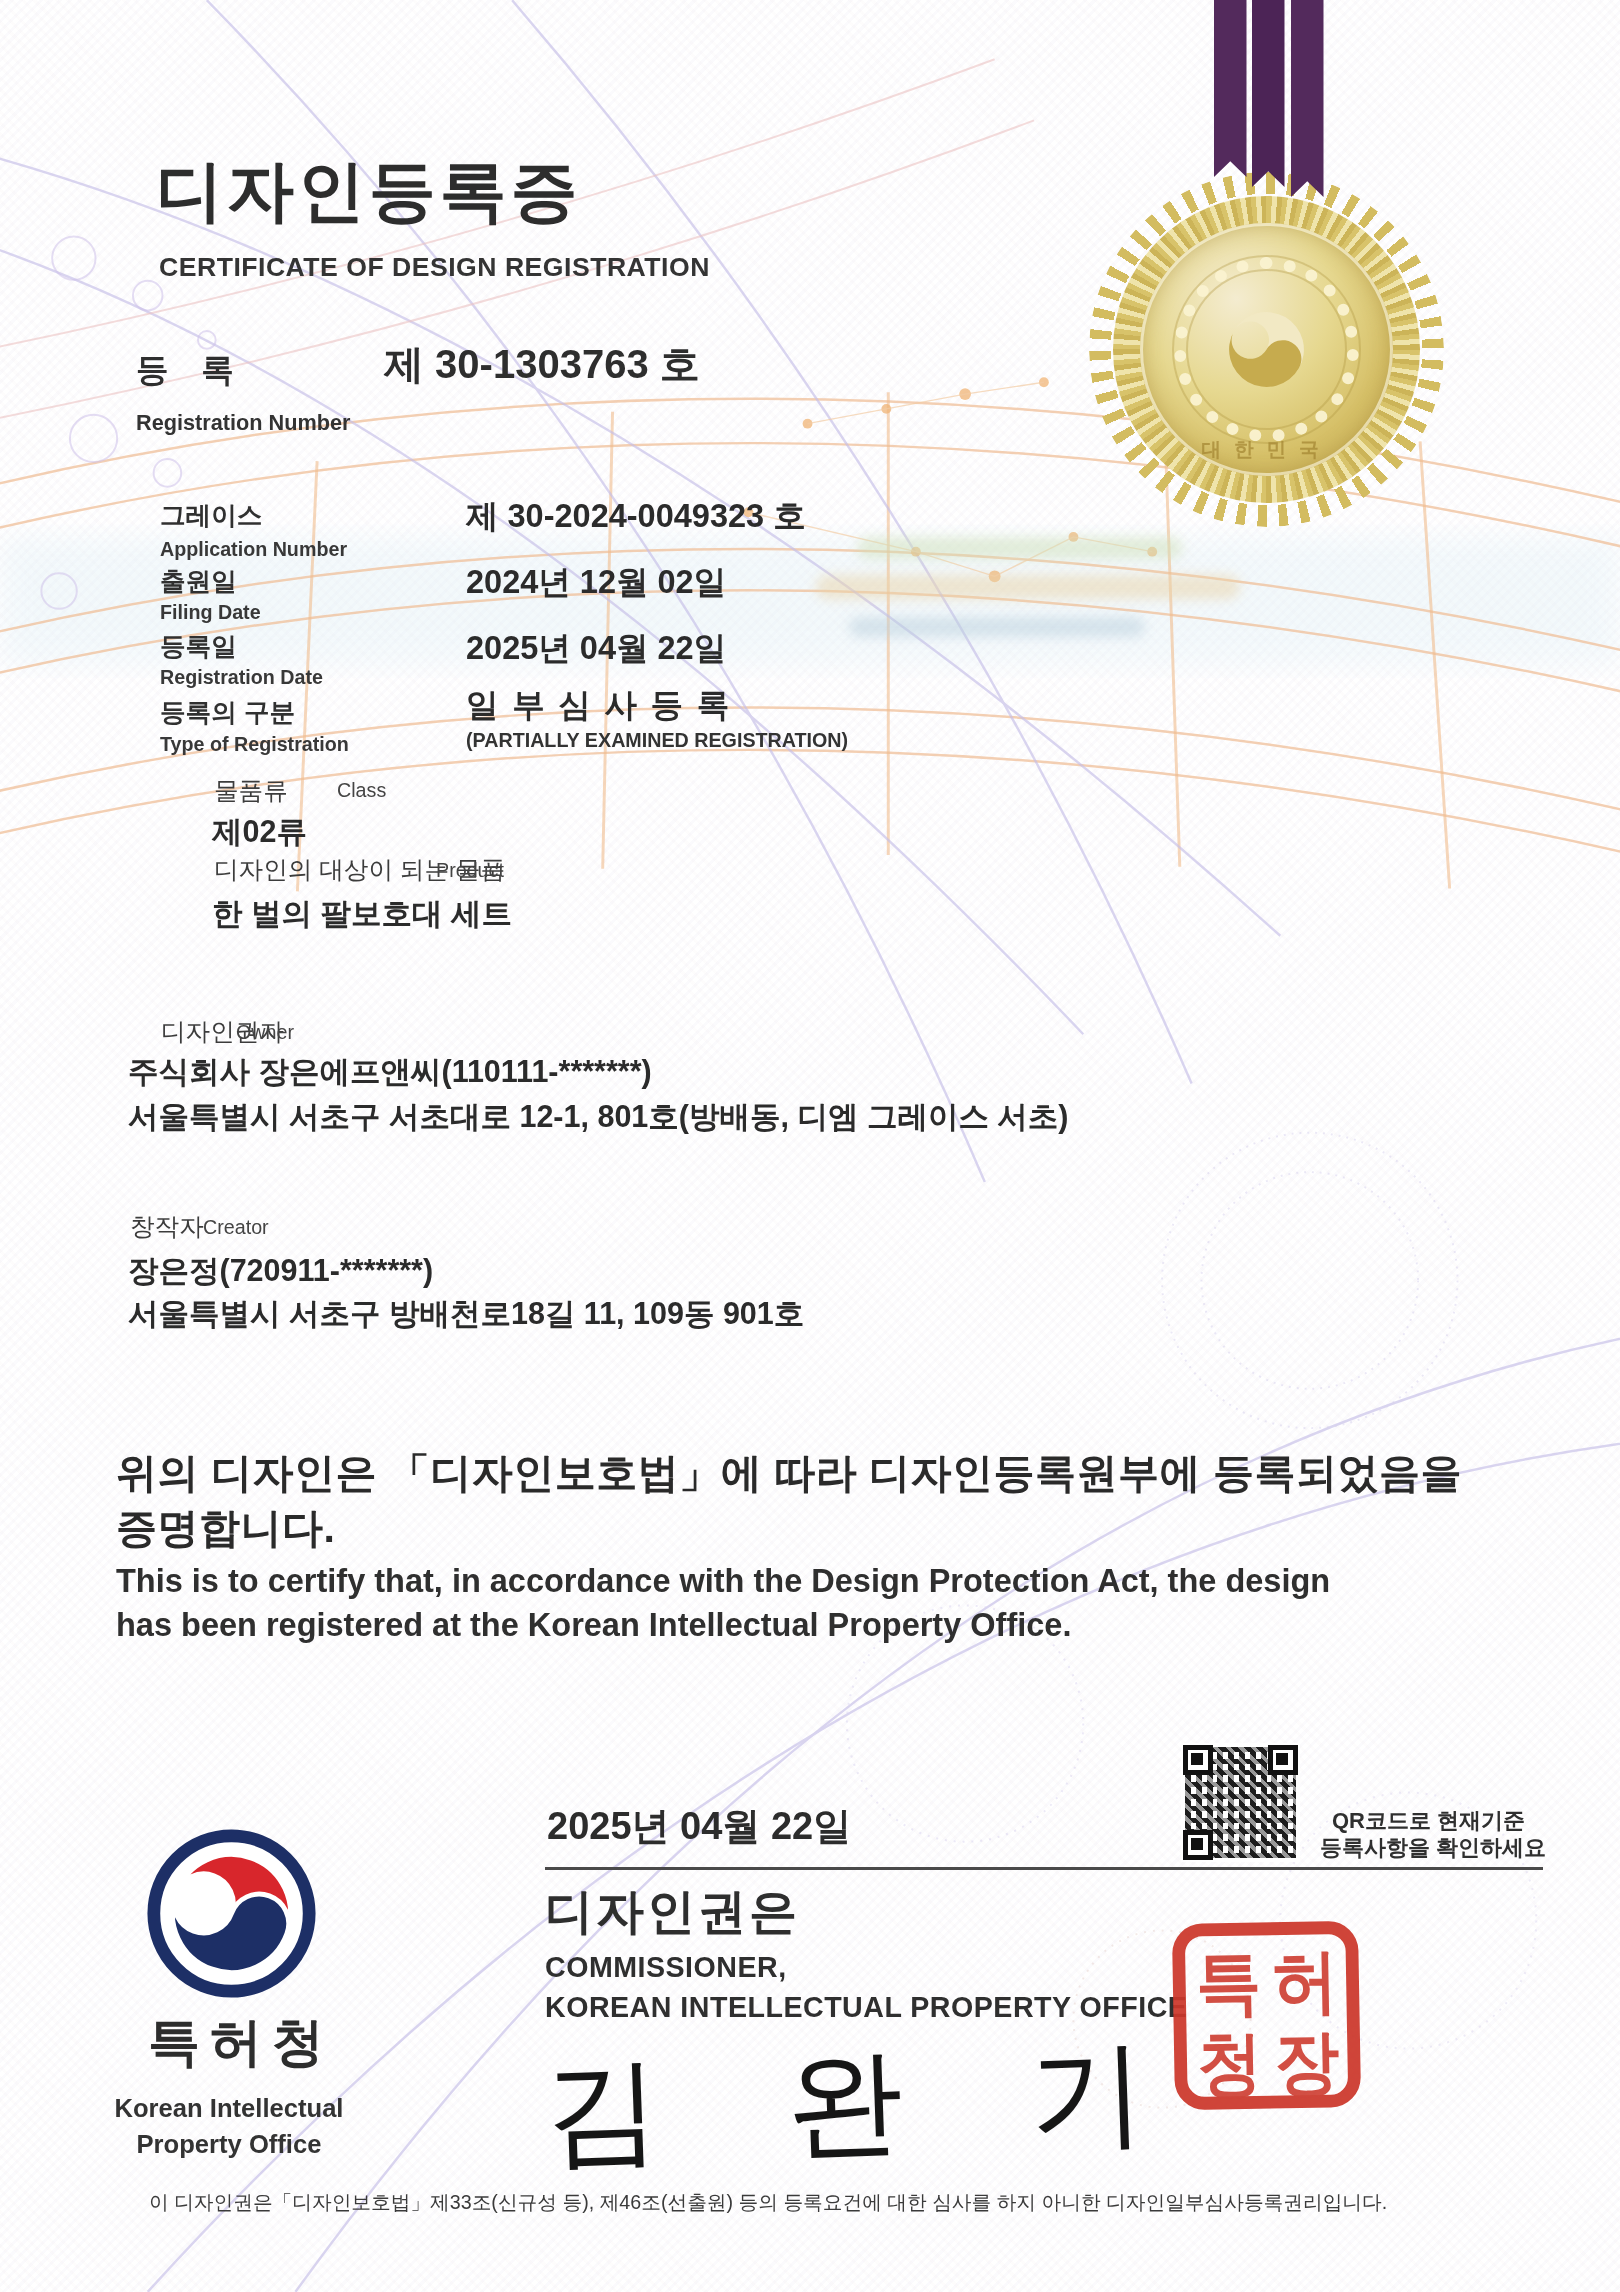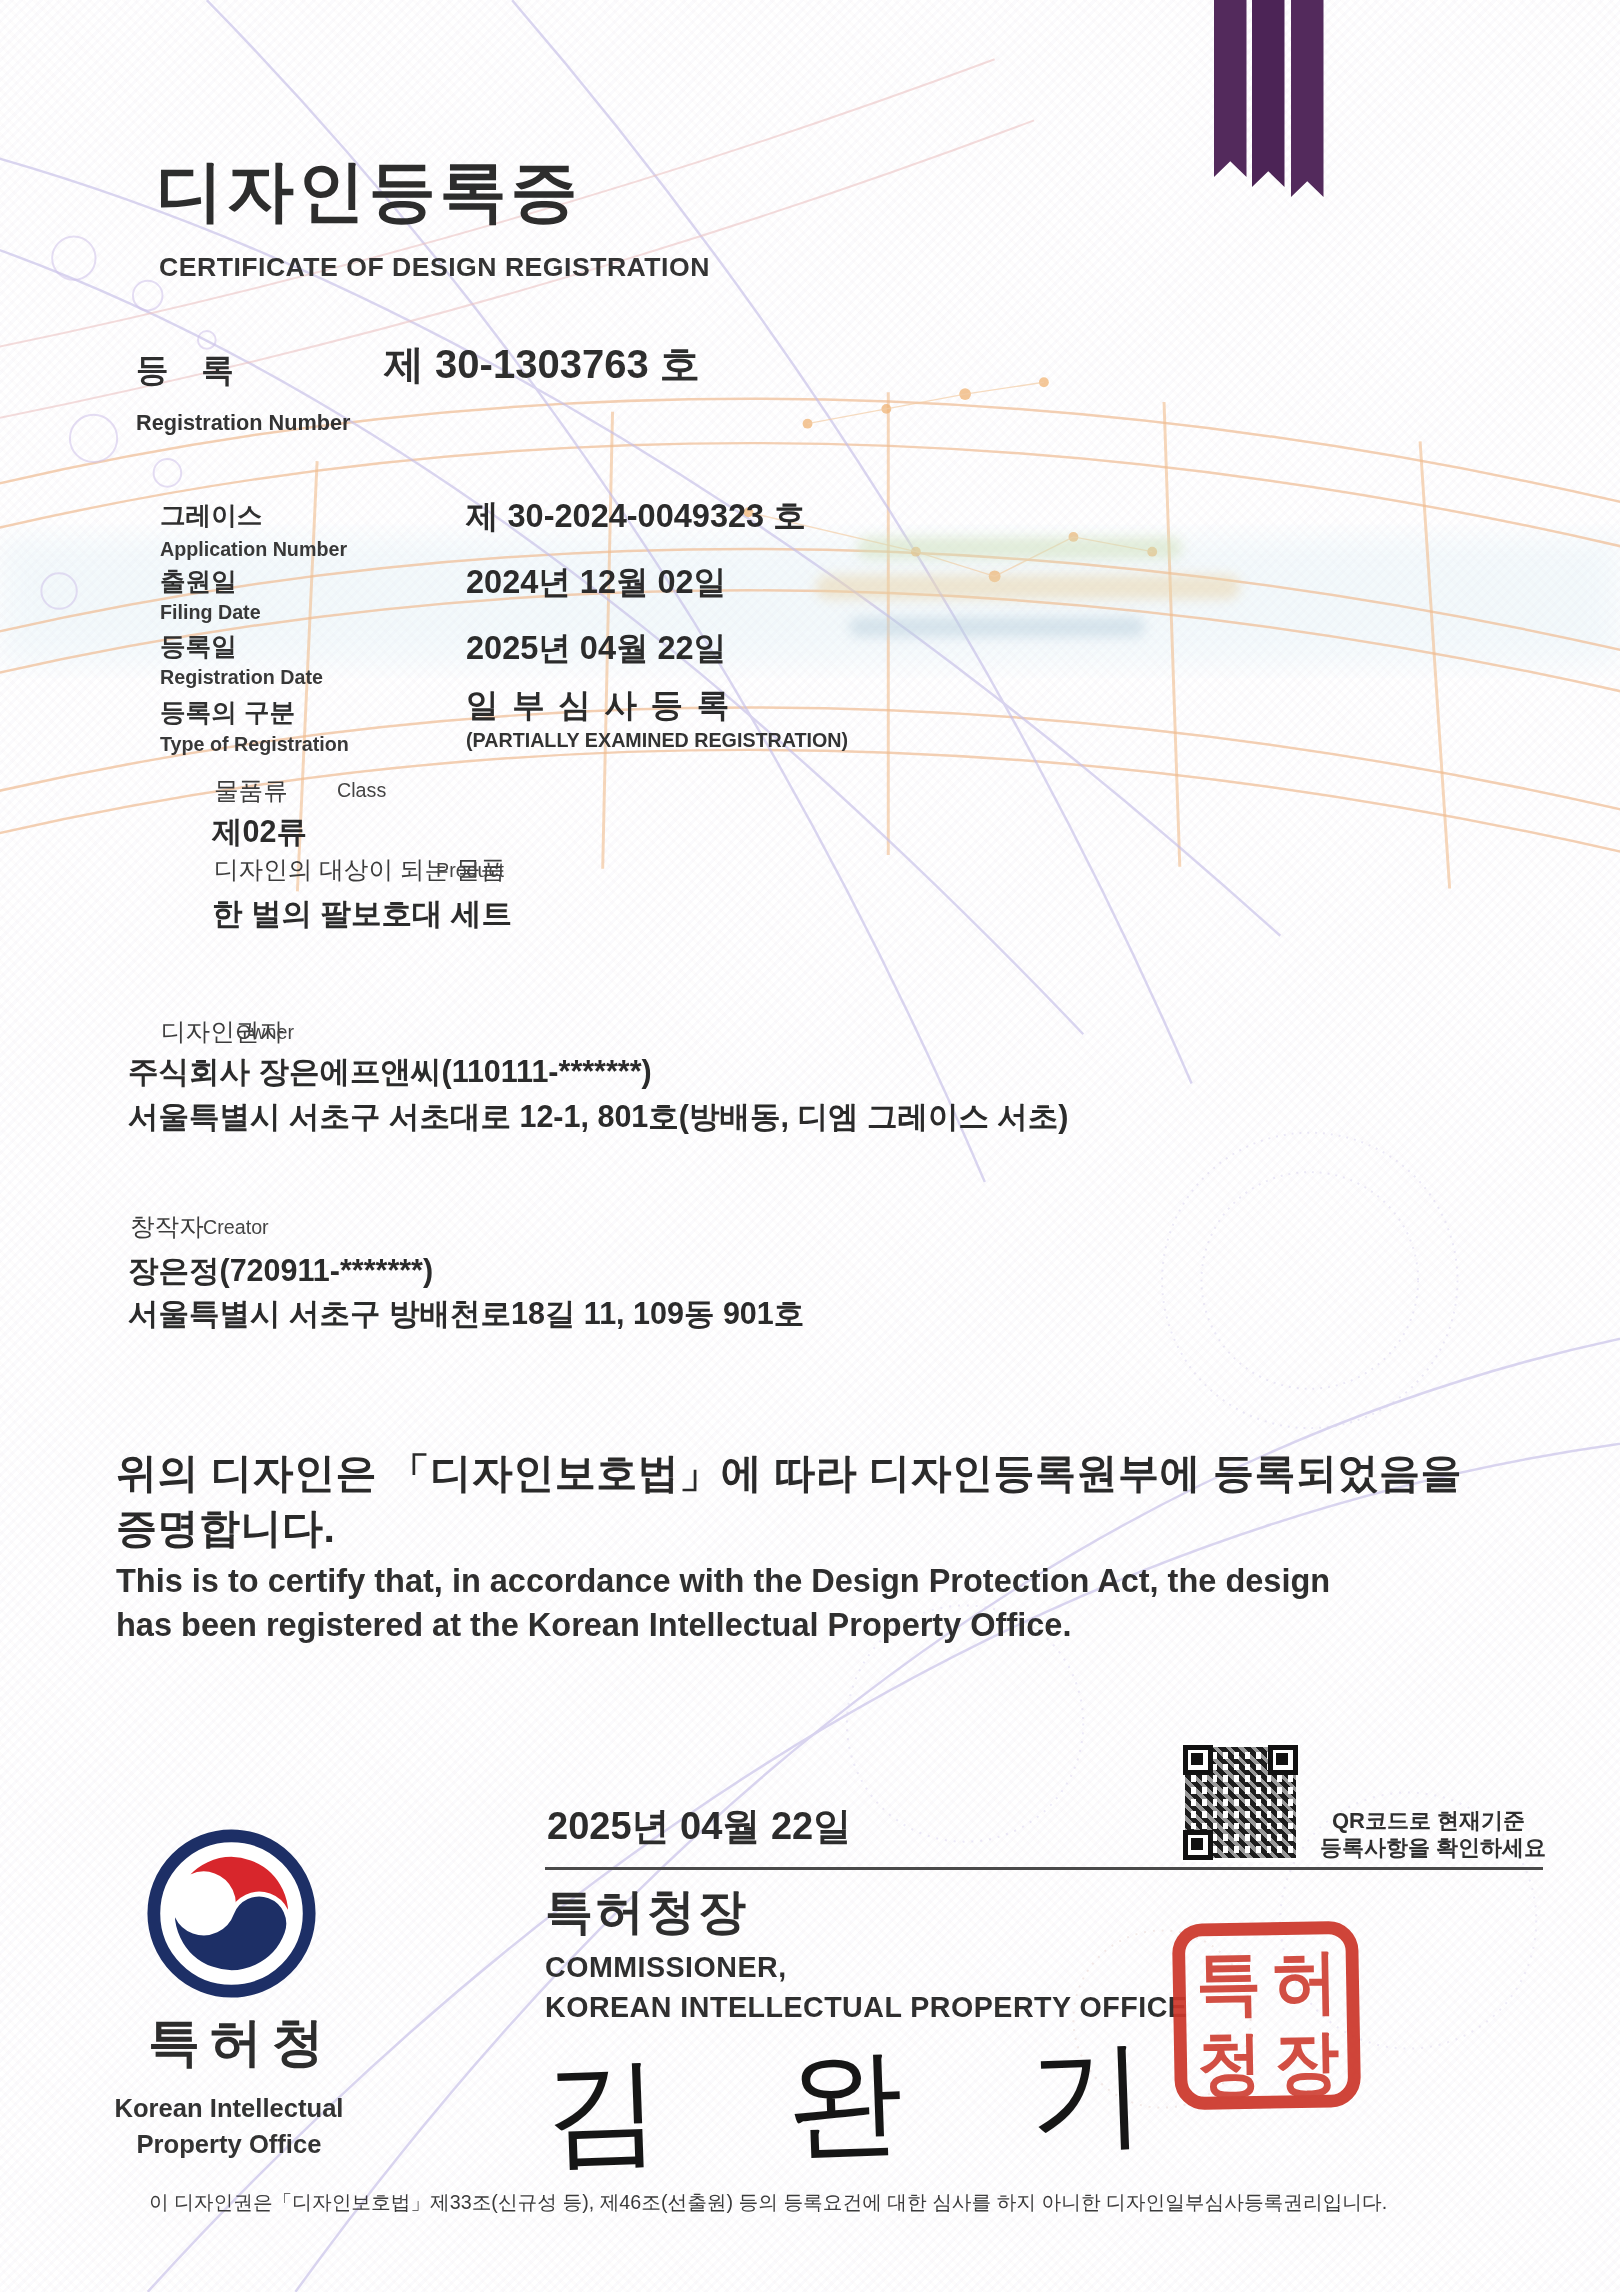--- a/index.html
+++ b/index.html
@@ -155,20 +155,33 @@
       <circle cx="980" cy="1750" r="120" stroke="#d9d4ef" stroke-width="2" stroke-dasharray="2 7"></circle>
       <circle cx="1180" cy="2050" r="90" stroke="#e8d5cf" stroke-width="2" stroke-dasharray="2 7"></circle>
       <circle cx="1430" cy="1950" r="130" stroke="#ddd8f0" stroke-width="2" stroke-dasharray="2 7"></circle>
     </g>
   </svg>
 
   <div class="ghost" style="left:857px; top:537px; width:325px; height:21.7px; background:#cfe0b9;"></div>
   <div class="ghost" style="left:816px; top:575px; width:424px; height:23.6px; background:#e9d3a8;"></div>
   <div class="ghost" style="left:849px; top:617px; width:296px; height:19.7px; background:#b9cfdd;"></div>
 
+  <div class="medal">
+    <div class="medal-spikes"></div>
+    <div class="medal-rays"></div>
+    <div class="medal-disc"></div>
+    <div class="medal-wreath"></div>
+    <svg class="medal-taegeuk" viewBox="0 0 100 100">
+      <g transform="rotate(-60 50 50)">
+        <path d="M50 6 A44 44 0 0 1 50 94 A22 22 0 0 1 50 50 A22 22 0 0 0 50 6 Z" fill="#f2e9c4"></path>
+        <path d="M50 6 A44 44 0 0 0 50 94 A22 22 0 0 0 50 50 A22 22 0 0 1 50 6 Z" fill="#c6ab4e"></path>
+      </g>
+    </svg>
+    <div class="medal-text">대한민국</div>
+  </div>
   <span class="ribbon rb1"></span>
   <span class="ribbon rb2"></span>
   <span class="ribbon rb3"></span>
 
   <div class="abs title">디자인등록증</div>
   <div class="abs subtitle">CERTIFICATE OF DESIGN REGISTRATION</div>
 
   <div class="abs reg-label">등 록</div>
   <div class="abs reg-en">Registration Number</div>
   <div class="abs reg-value">제 30-1303763 호</div>
@@ -216,21 +229,21 @@
   <div class="abs qr">
     <div class="qr-inner"></div>
     <div class="qr-f qr-tl"></div>
     <div class="qr-f qr-tr"></div>
     <div class="qr-f qr-bl"></div>
   </div>
   <div class="abs qr-note" style="left:1332px; top:1806px;">QR코드로 현재기준</div>
   <div class="abs qr-note" style="left:1320px; top:1833px;">등록사항을 확인하세요</div>
 
   <div class="abs rule"></div>
-  <div class="abs kipo-title">특허청장</div>
+  <div class="abs kipo-title">디자인권은</div>
   <div class="abs comm" style="left:545px; top:1951px;">COMMISSIONER,</div>
   <div class="abs comm" style="left:545px; top:1991px;">KOREAN INTELLECTUAL PROPERTY OFFICE</div>
   <div class="abs signature">김 완 기</div>
 
   <svg class="abs seal" viewBox="0 0 196 196">
     <rect x="10" y="10" width="176" height="176" rx="24" fill="none" stroke="#cc372b" stroke-width="13"></rect>
     <g fill="#cc372b" font-family="Liberation Sans, sans-serif" font-weight="800" font-size="66" text-anchor="middle" opacity="0.95" transform="scale(1,1.08)">
       <text x="60" y="82">특</text>
       <text x="138" y="82">허</text>
       <text x="60" y="158">청</text>

